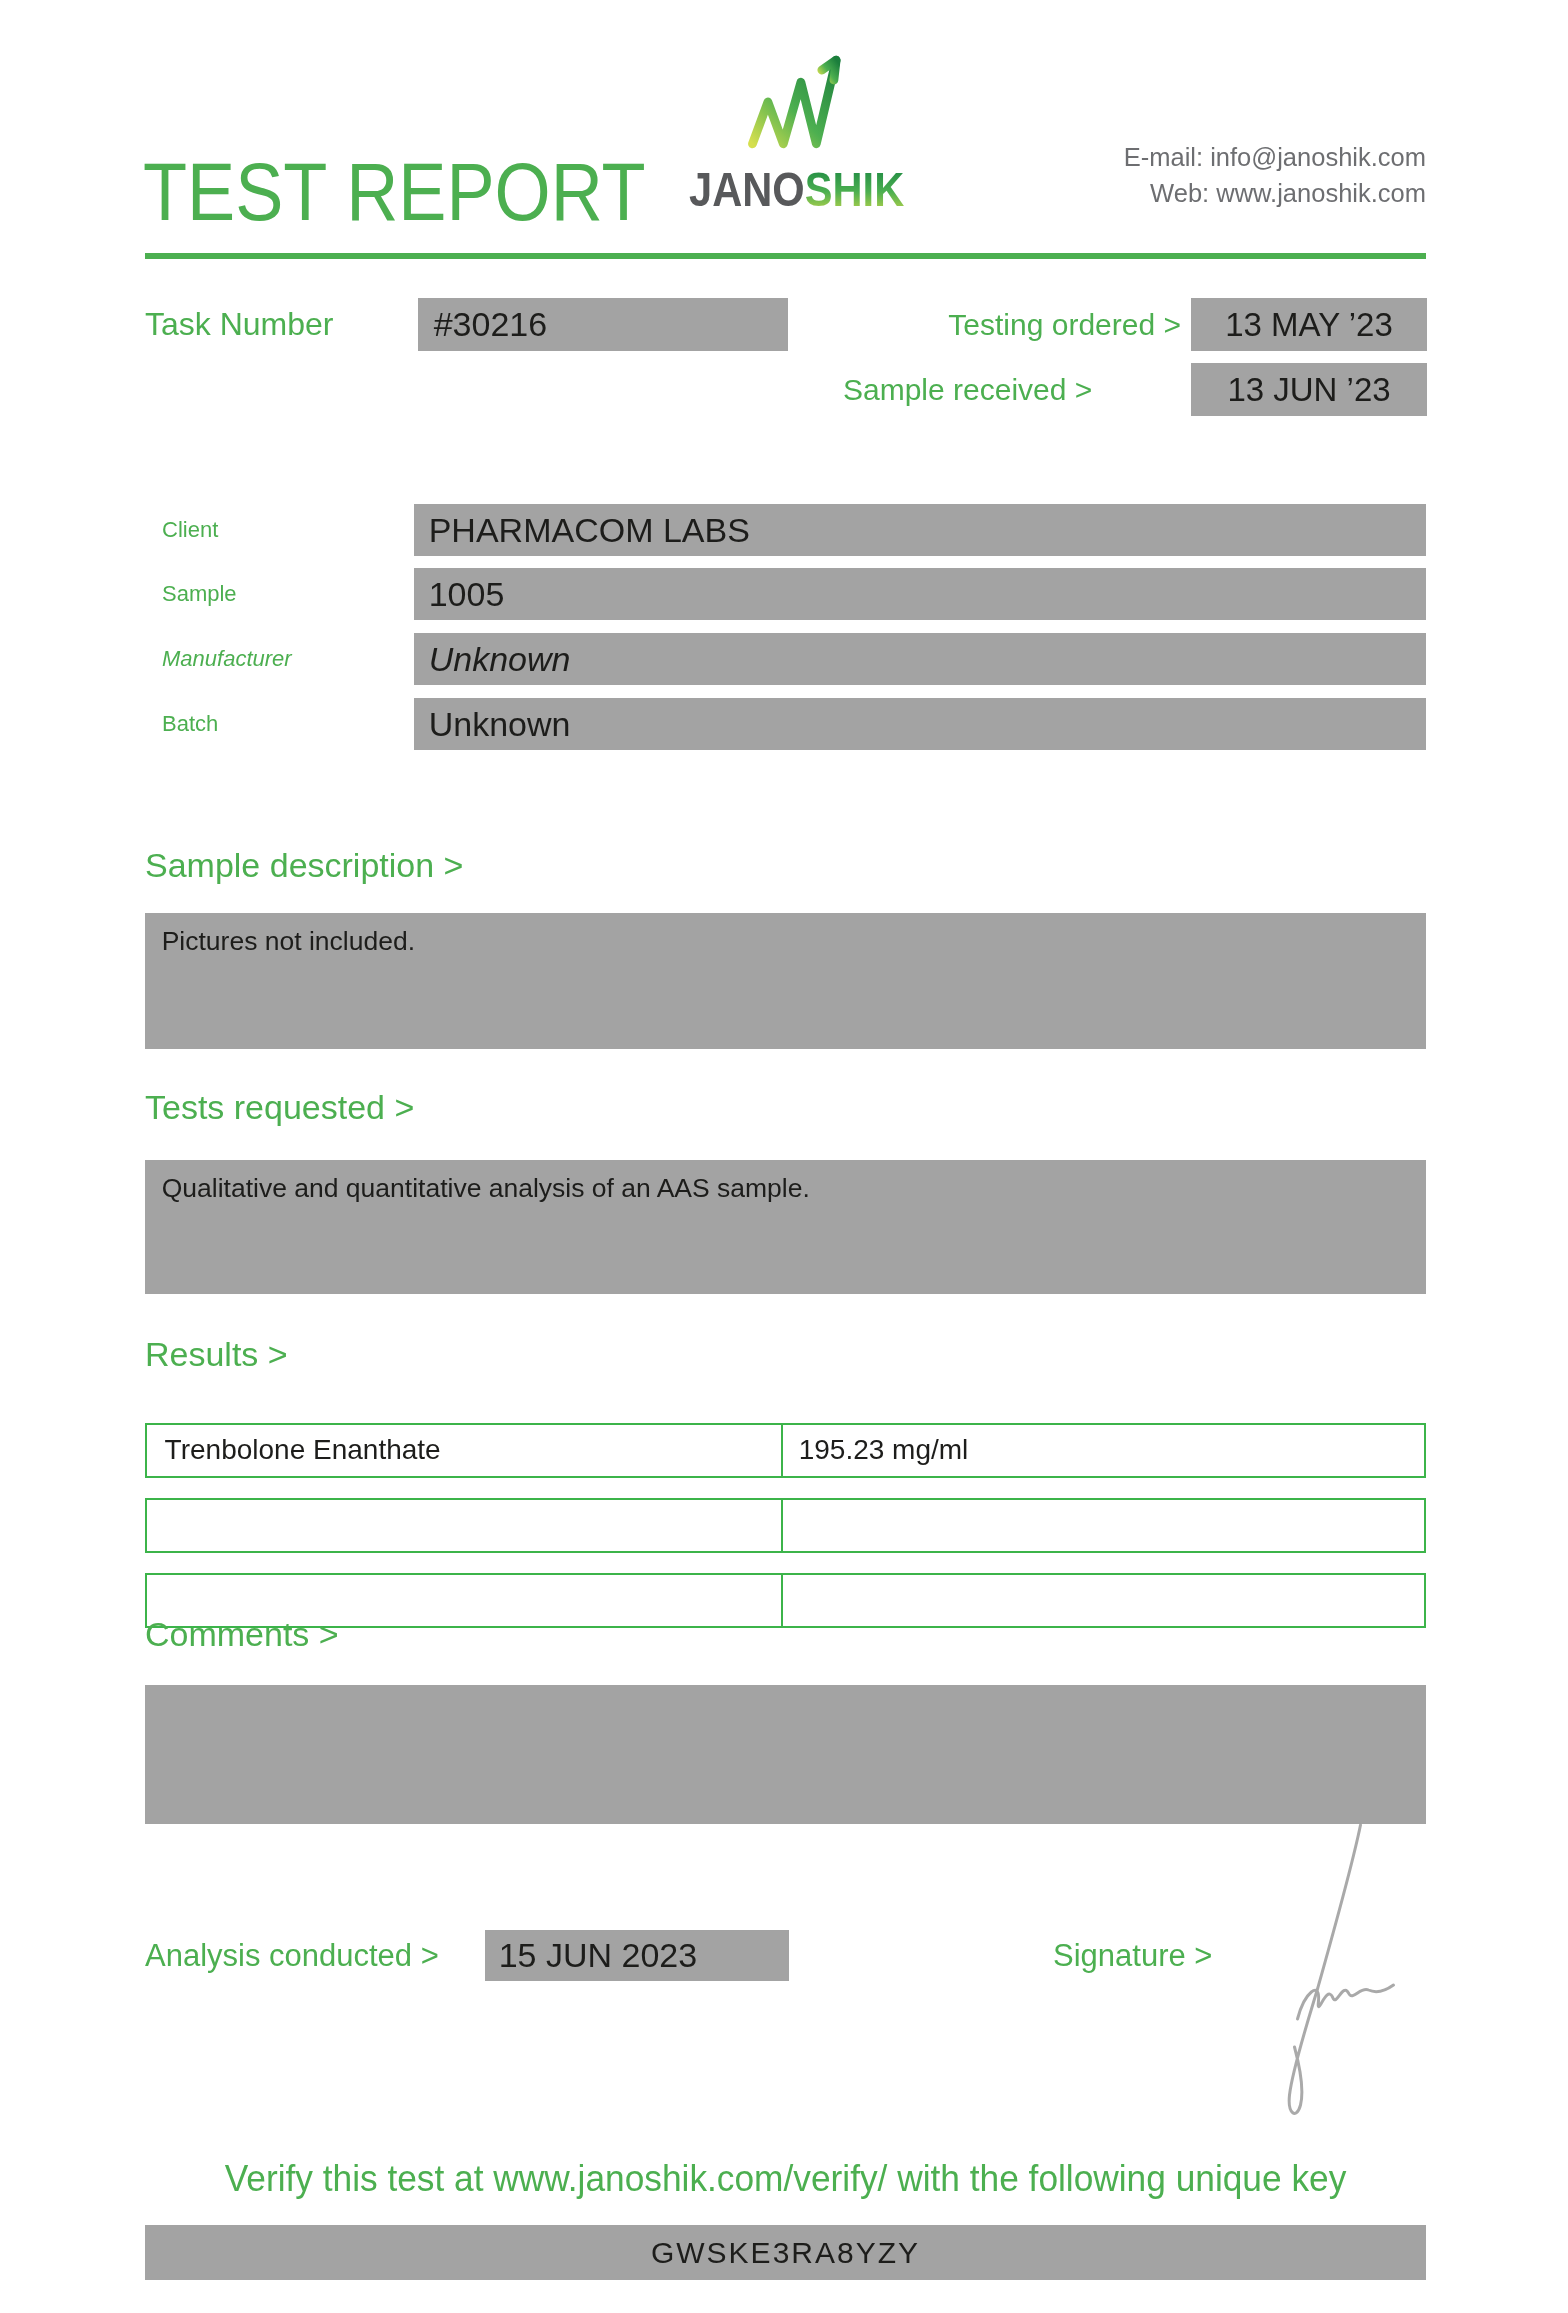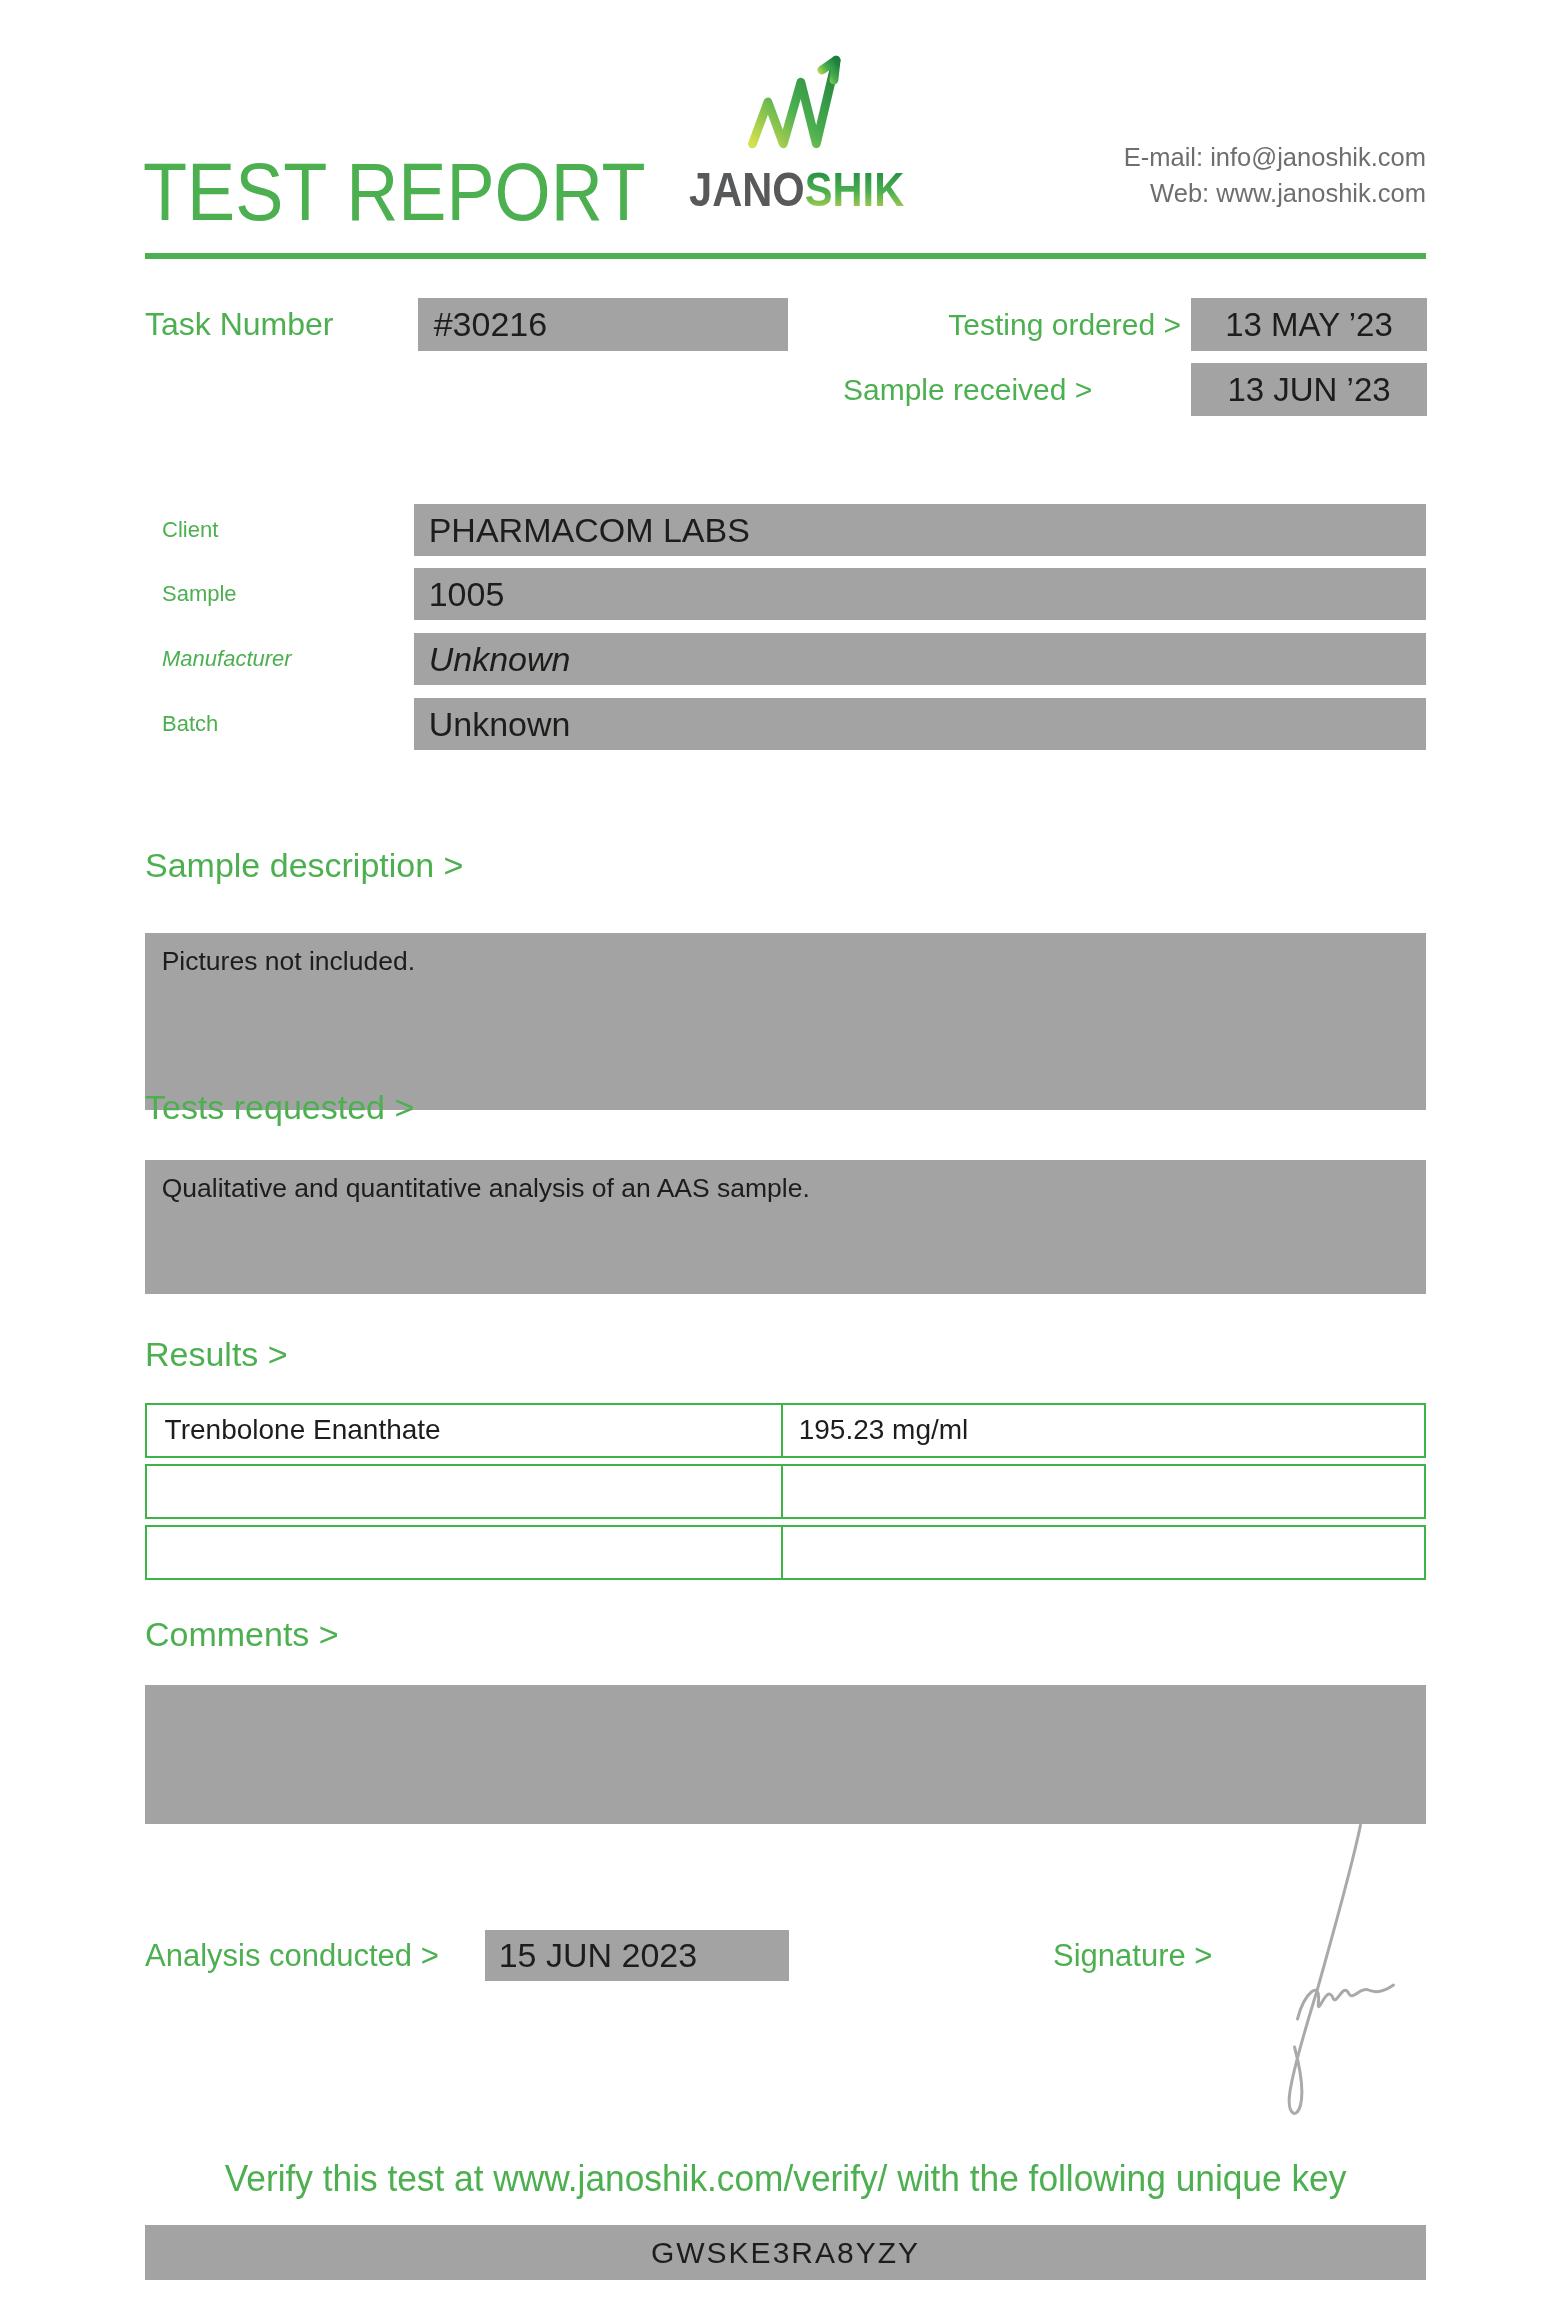--- a/index.html
+++ b/index.html
@@ -66,28 +66,28 @@
   .info-box   { left: 414px; width: 1012px; height: 52px;
                 font-size: 34px; line-height: 52px; padding-left: 14.7px; }
   .r0 { top: 504px; } .r1 { top: 568px; } .r2 { top: 633px; font-style: italic; } .r3 { top: 698px; }
   
   .section-heading { position: absolute; left: 145px; font-size: 34px; }
   .h-desc     { top: 846px; }
   .h-tests    { top: 1088px; }
   .h-results  { top: 1335px; }
   .h-comments { top: 1615px; }
   .content-box { left: 145px; width: 1281px; font-size: 26.5px; padding: 12.7px 16.7px; }
-  .desc-box     { top: 913px;  height: 177px; margin-top: 20px; }
+  .desc-box     { top: 913px;  height: 136px; }
   .tests-box    { top: 1160px; height: 134px; }
   .comments-box { top: 1685px; height: 139px; }
   
   .results-table { position: absolute; left: 145px; top: 1403px; width: 1281px; }
   .result-row {
     display: flex; height: 55px; margin-bottom: 5.9px;
-    border: 2.9px solid #3cb44a; background: #ffffff;
+    border: 2.9px solid #3cb44a; background: #ffffff; margin-top: 20px;
   }
   .result-cell-substance {
     width: 636px; border-right: 2.9px solid #3cb44a;
     font-size: 28px; line-height: 49px; padding-left: 17.6px; white-space: nowrap;
   }
   .result-cell-value {
     flex: 1; font-size: 28px; line-height: 49px; padding-left: 15.7px; white-space: nowrap;
   }
   
   .analysis-label { position: absolute; left: 145px; top: 1930px; font-size: 31px; line-height: 51px; }

